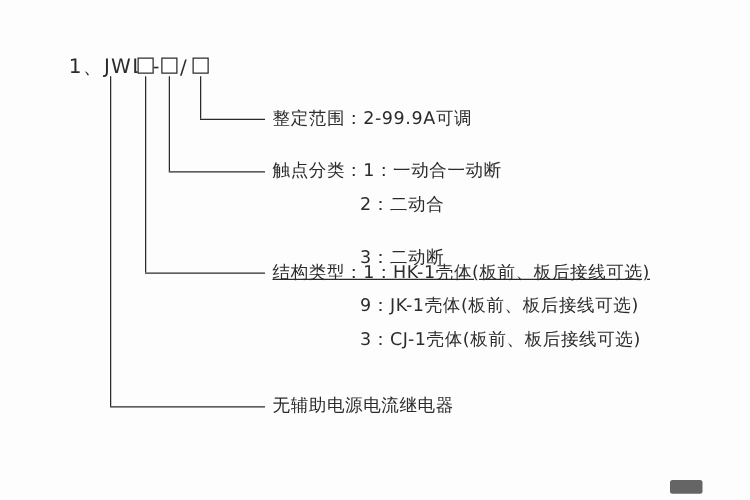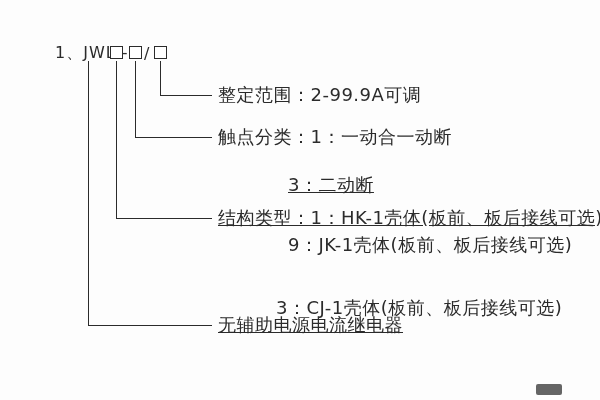--- a/index.html
+++ b/index.html
@@ -40,21 +40,21 @@
     width: 1px;
     background: #2b2b2b;
   }
   .hline {
     position: absolute;
     height: 1px;
     background: #2b2b2b;
   }
   .lbl {
     position: absolute;
-    font-size: 18px;
+    font-size: 14px;
     line-height: 18px;
     white-space: nowrap;
     letter-spacing: 0.5px;
   }
   .watermark {
     position: absolute;
     left: 536px;
     top: 384px;
     width: 26px;
     height: 11px;
@@ -82,23 +82,24 @@
   <div class="vline" style="left:160px; top:61px; height:34px;"></div>
 
   <div class="hline" style="left:160px; top:95px;  width:52px;"></div>
   <div class="hline" style="left:135px; top:137px; width:77px;"></div>
   <div class="hline" style="left:116px; top:218px; width:96px;"></div>
   <div class="hline" style="left:88px;  top:325px; width:124px;"></div>
 
   <div class="lbl" style="left:218px; top:86px;">整定范围：2-99.9A可调</div>
 
   <div class="lbl" style="left:218px; top:128px;text-align:center;">触点分类：1：一动合一动断</div>
-  <div class="lbl" style="left:288px; top:176px;text-decoration:underline;">3：二动断</div>
+  <div class="lbl" style="left:288px; top:155px;">2：二动合</div>
+  <div class="lbl" style="left:288px; top:197px;">3：二动断</div>
 
   <div class="lbl" style="left:218px; top:209px;text-decoration:underline;">结构类型：1：HK-1壳体(板前、板后接线可选)</div>
   <div class="lbl" style="left:288px; top:236px;">9：JK-1壳体(板前、板后接线可选)</div>
-  <div class="lbl" style="left:276px; top:263px;margin-top:36px;">3：CJ-1壳体(板前、板后接线可选)</div>
+  <div class="lbl" style="left:288px; top:263px;">3：CJ-1壳体(板前、板后接线可选)</div>
 
-  <div class="lbl" style="left:218px; top:316px;text-decoration:underline;">无辅助电源电流继电器</div>
+  <div class="lbl" style="left:218px; top:316px;">无辅助电源电流继电器</div>
 
   <div class="watermark"></div>
 
 </div>
 
 </body></html>

